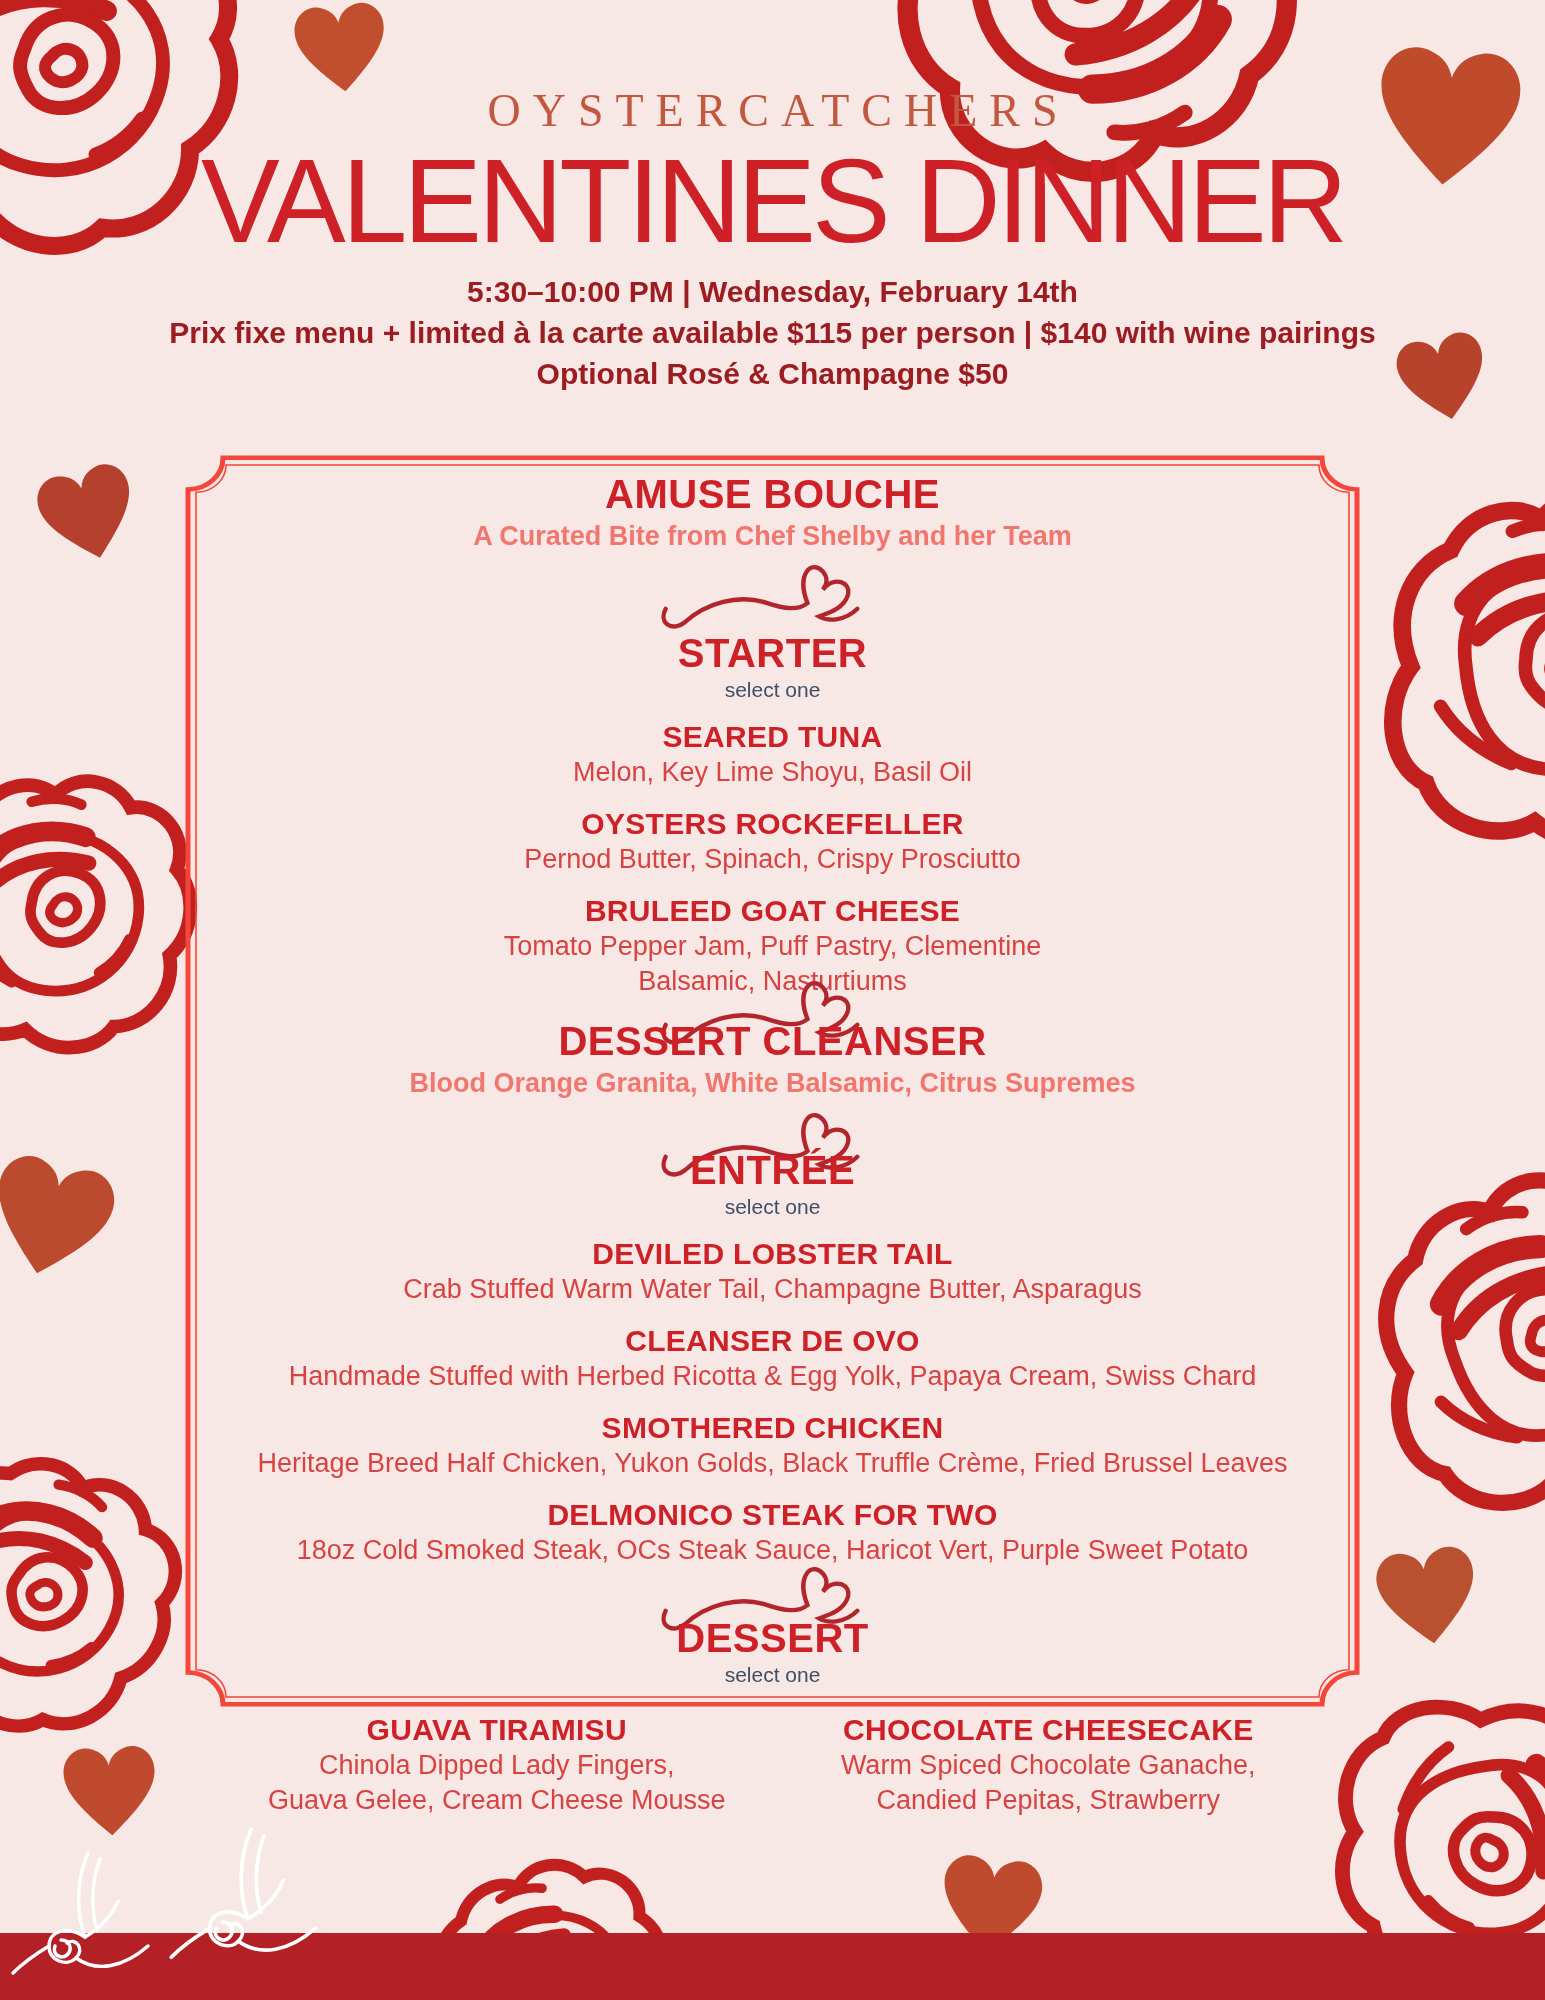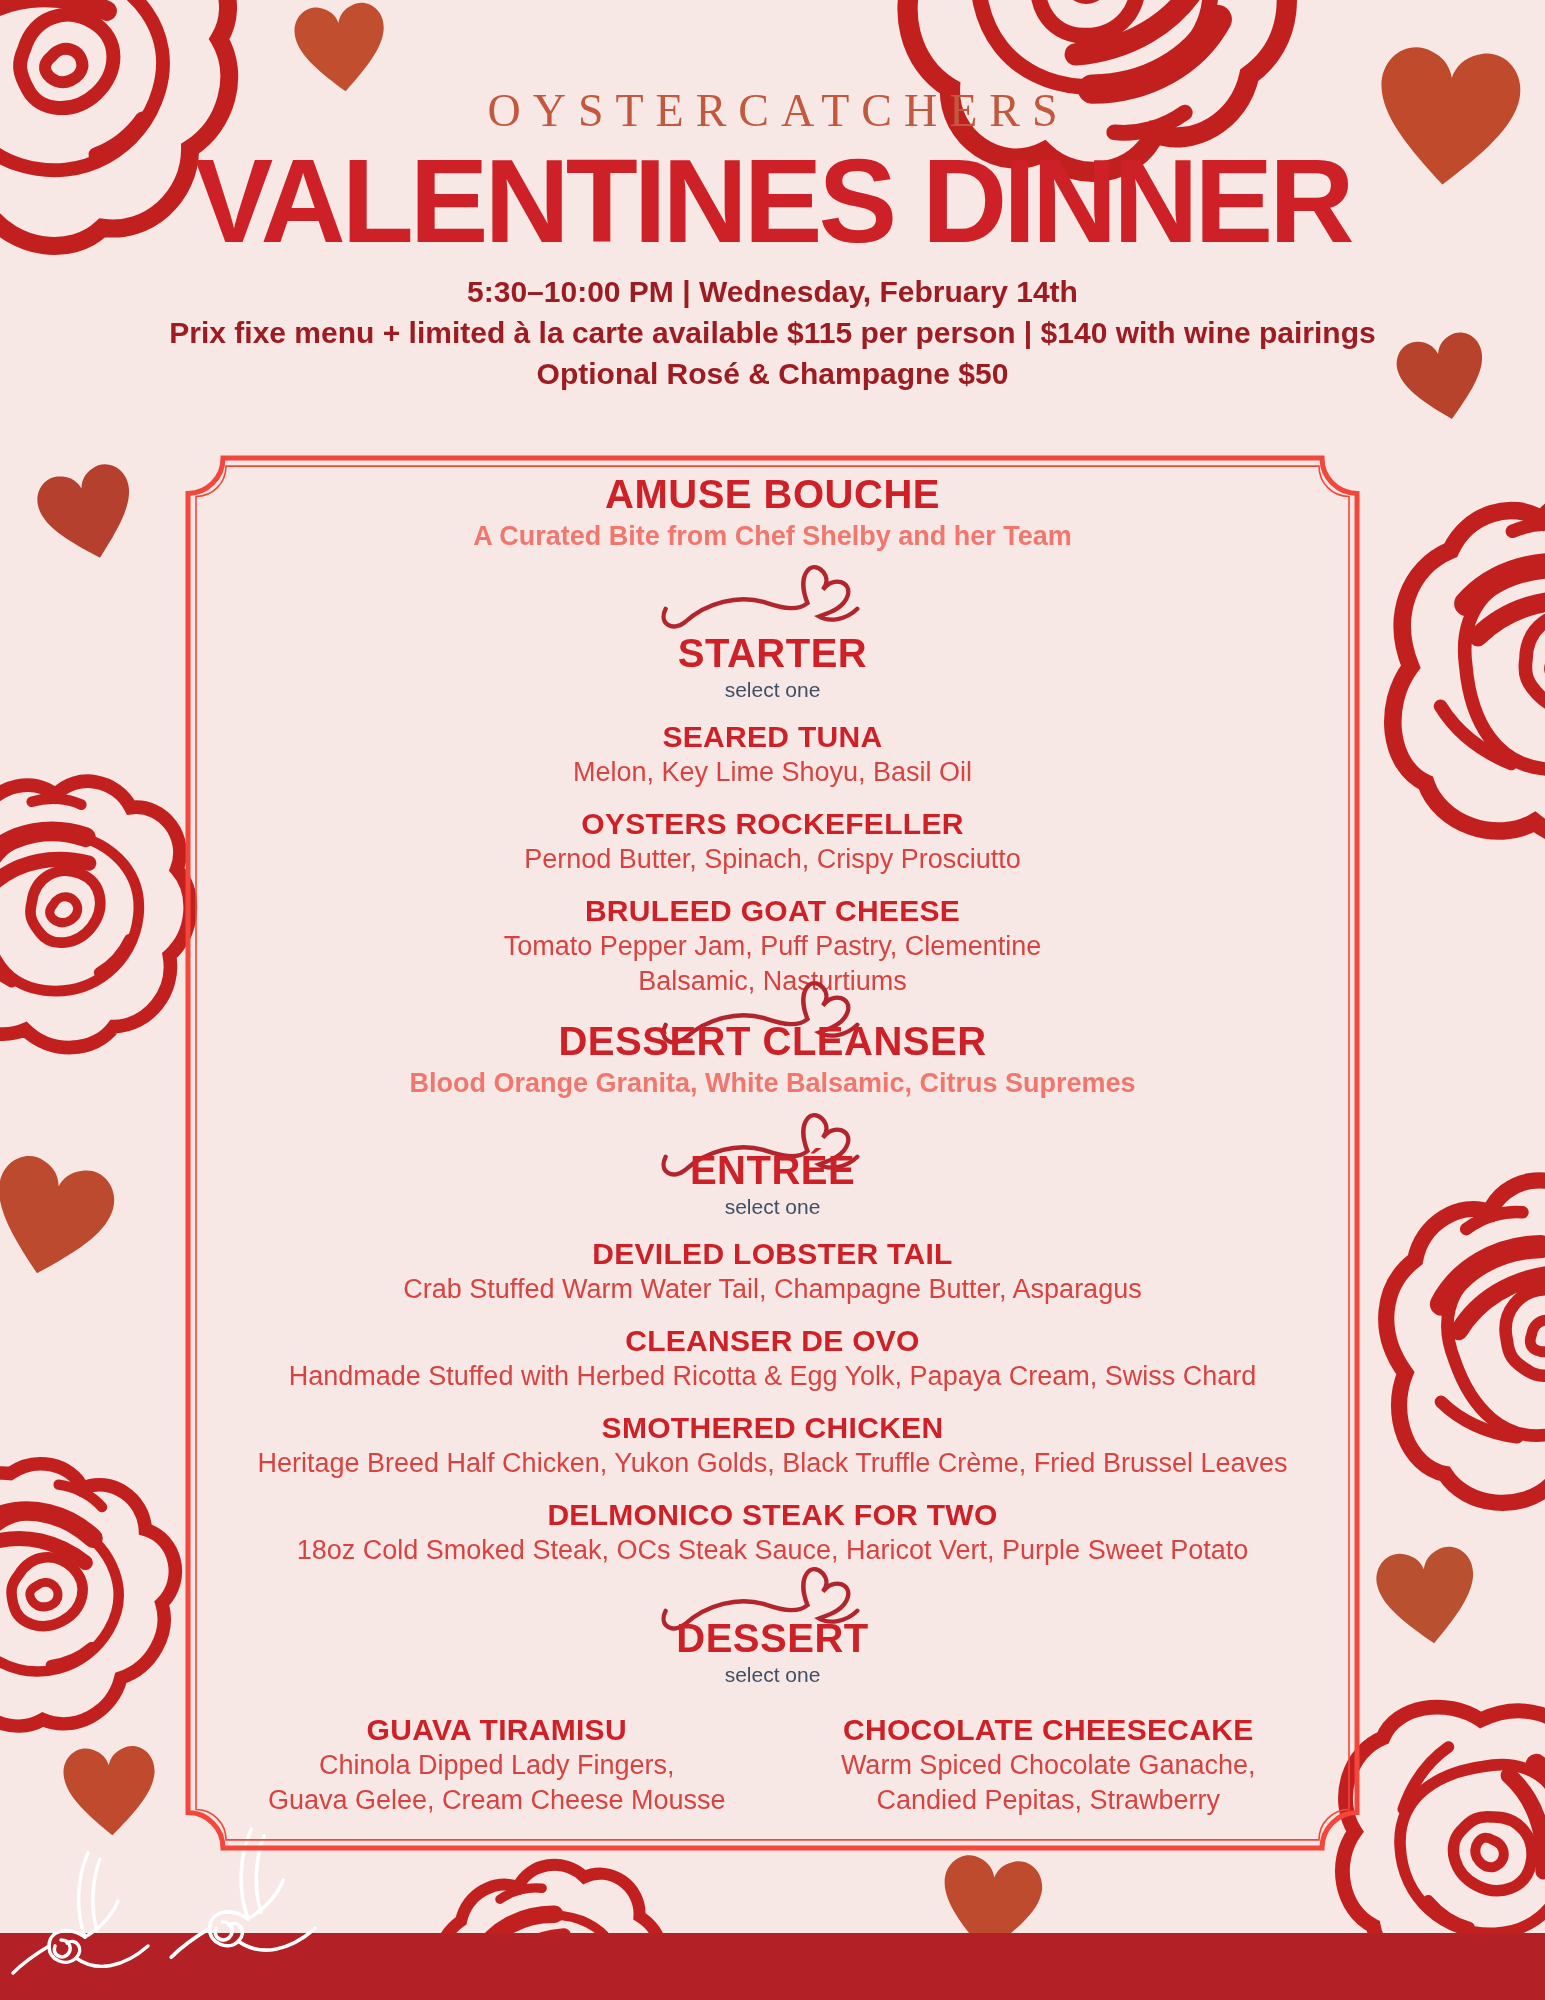--- a/index.html
+++ b/index.html
@@ -17,27 +17,27 @@
   .bird{z-index:3;}
   
   .header{position:absolute;top:84px;left:0;right:0;text-align:center;z-index:5;}
   .brand{
     font-family:"Liberation Serif","DejaVu Serif",serif;
     font-size:46px;letter-spacing:12px;padding-left:12px;
     color:#c2593f;font-weight:400;
   }
   .title{
     margin:4px 0 0 0;
-    font-size:118px;line-height:1.02;font-weight:700;letter-spacing:-4px;
+    font-size:118px;line-height:1.02;font-weight:400;letter-spacing:-4px;
     color:#ce2127;
   }
   .info{margin:0;font-size:30px;line-height:41px;font-weight:700;color:#9d1c21;}
   .info-block{margin-top:10px;}
   
-  .menu-box{position:absolute;left:185px;top:455px;width:1175px;height:1396px;z-index:5;}
+  .menu-box{position:absolute;left:185px;top:455px;width:1175px;height:1252px;z-index:5;}
   .frame{position:absolute;left:0;top:0;width:100%;height:100%;}
   .course{position:absolute;left:36px;right:36px;text-align:center;}
   .course-title{margin:0;font-size:40px;line-height:46px;font-weight:800;letter-spacing:0.5px;color:#cd2127;}
   .note{margin:2px 0 0 0;font-size:27px;line-height:34px;font-weight:700;color:#f1766d;}
   .select{margin:0 0 8px 0;font-size:21px;line-height:27px;color:#3e4f66;}
   .dish{margin:16px;}
   .dish-name{margin:0;font-size:30px;line-height:36px;font-weight:800;color:#ce2127;letter-spacing:0.3px;}
   .dish-desc{margin:0;font-size:27px;line-height:35px;color:#d84341;white-space:pre-line;}
   .starter .dish{margin-bottom:8px;}
   .entree .dish{margin-bottom:14px;}

